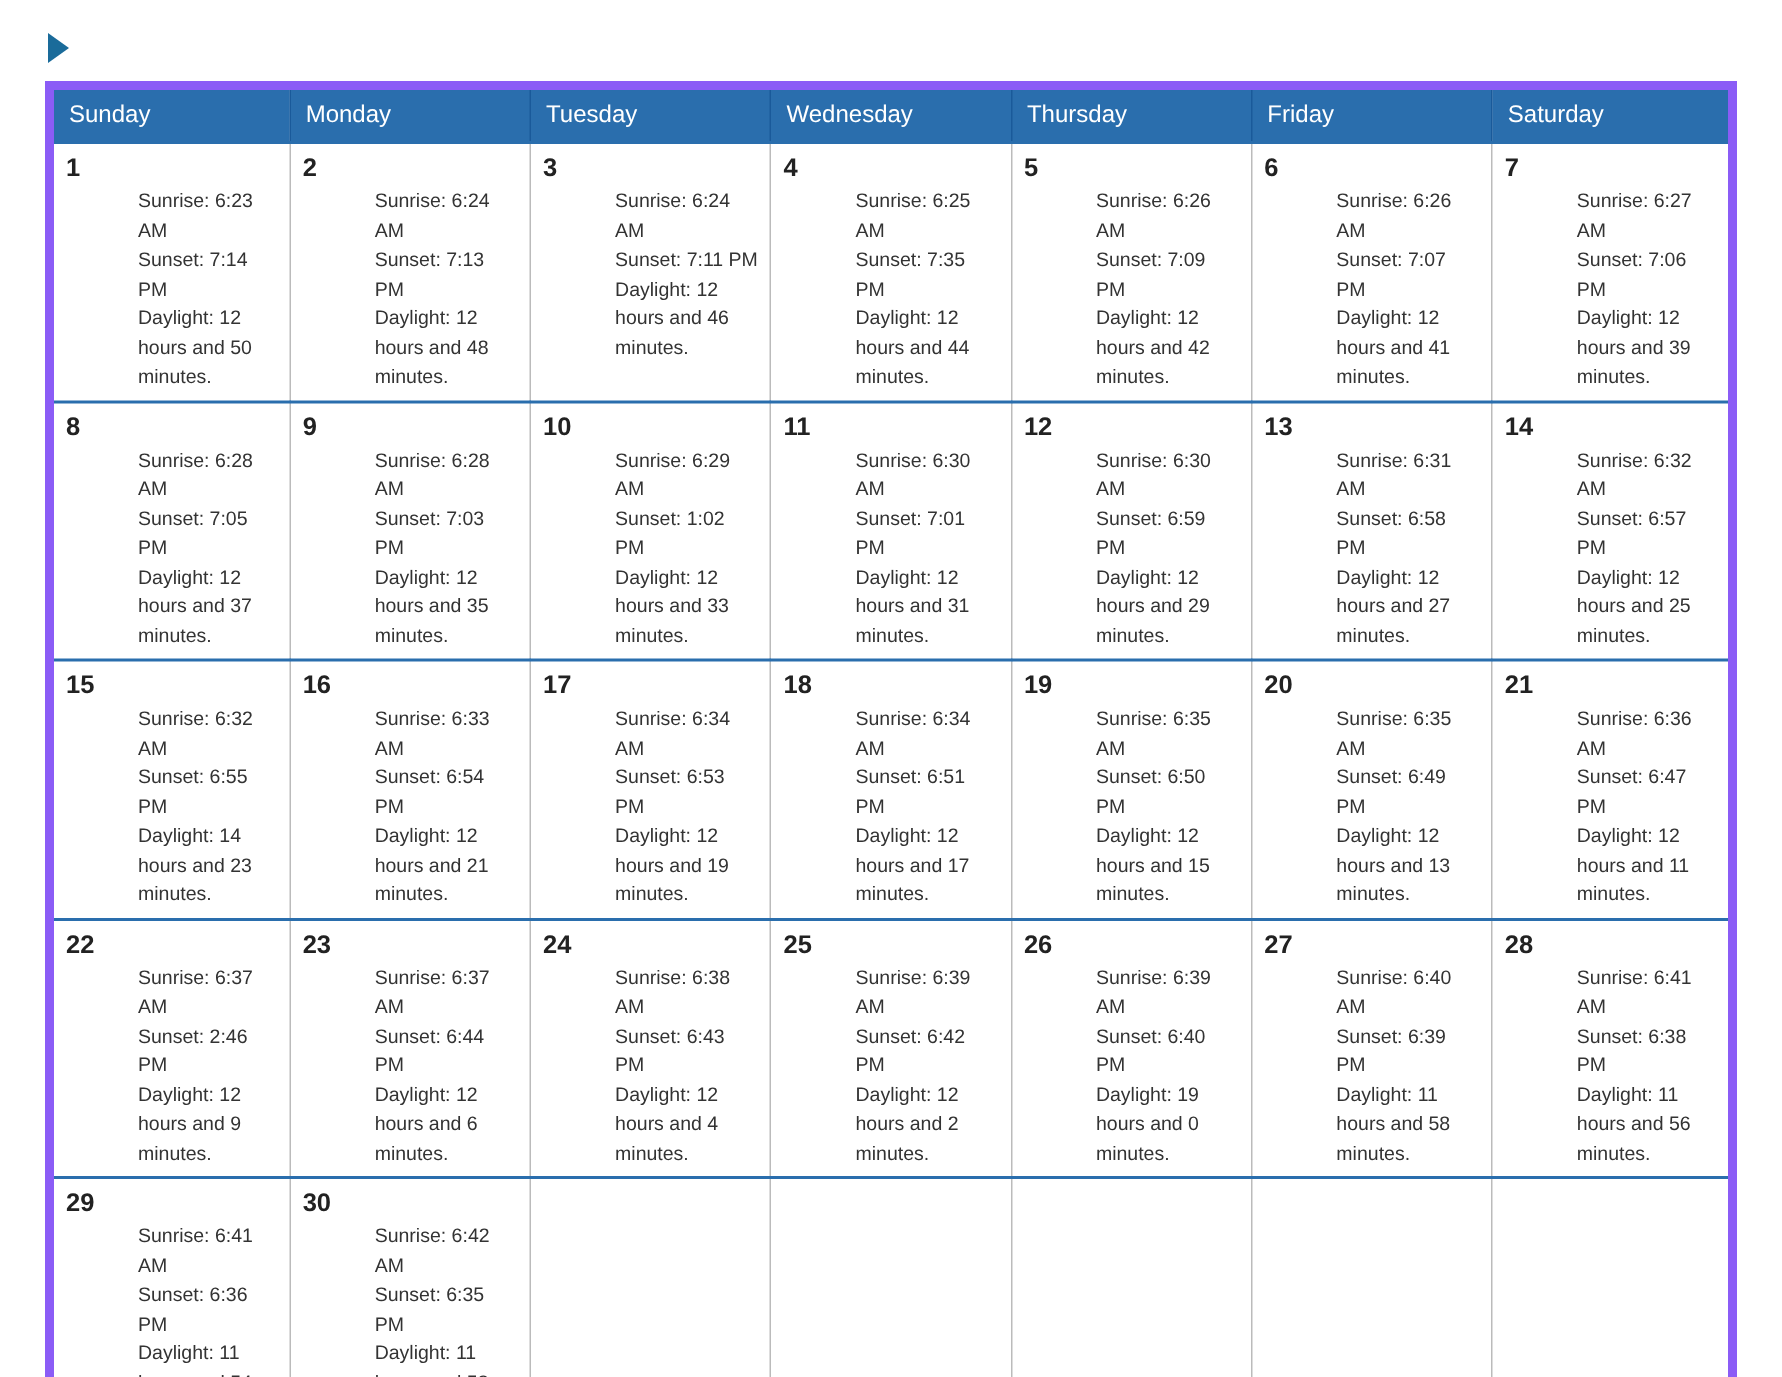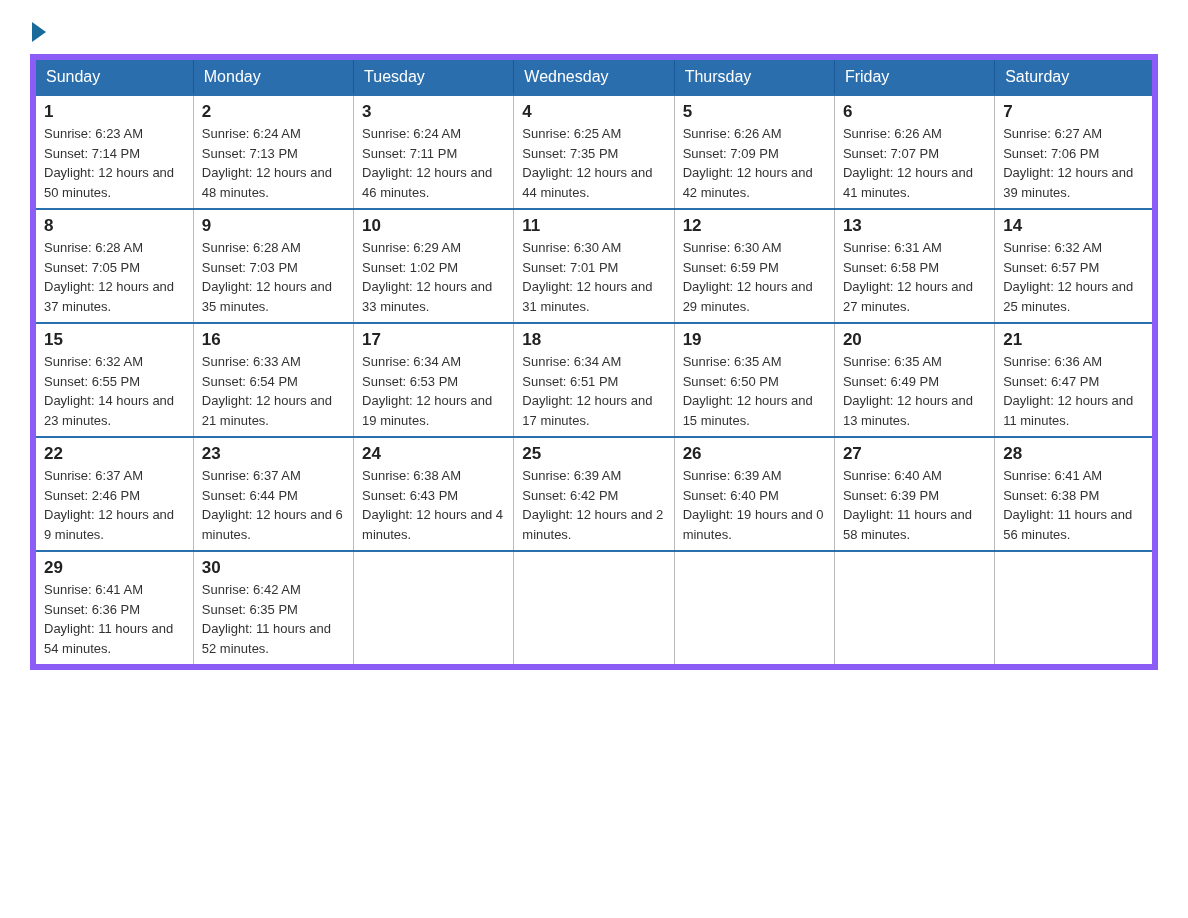--- a/index.html
+++ b/index.html
@@ -88,20 +88,21 @@
       font-size: 17px;
       font-weight: bold;
       color: #222;
       display: block;
       margin-bottom: 2px;
     }
     .day-info {
       font-size: 13px;
       line-height: 1.5;
       color: #333;
+      margin-left: 48px;
     }
     .empty-cell {
       background: #fff;
     }
     tr {
       border-bottom: 2px solid #2a6ead;
     }
   </style>
 </head>
 <body>

